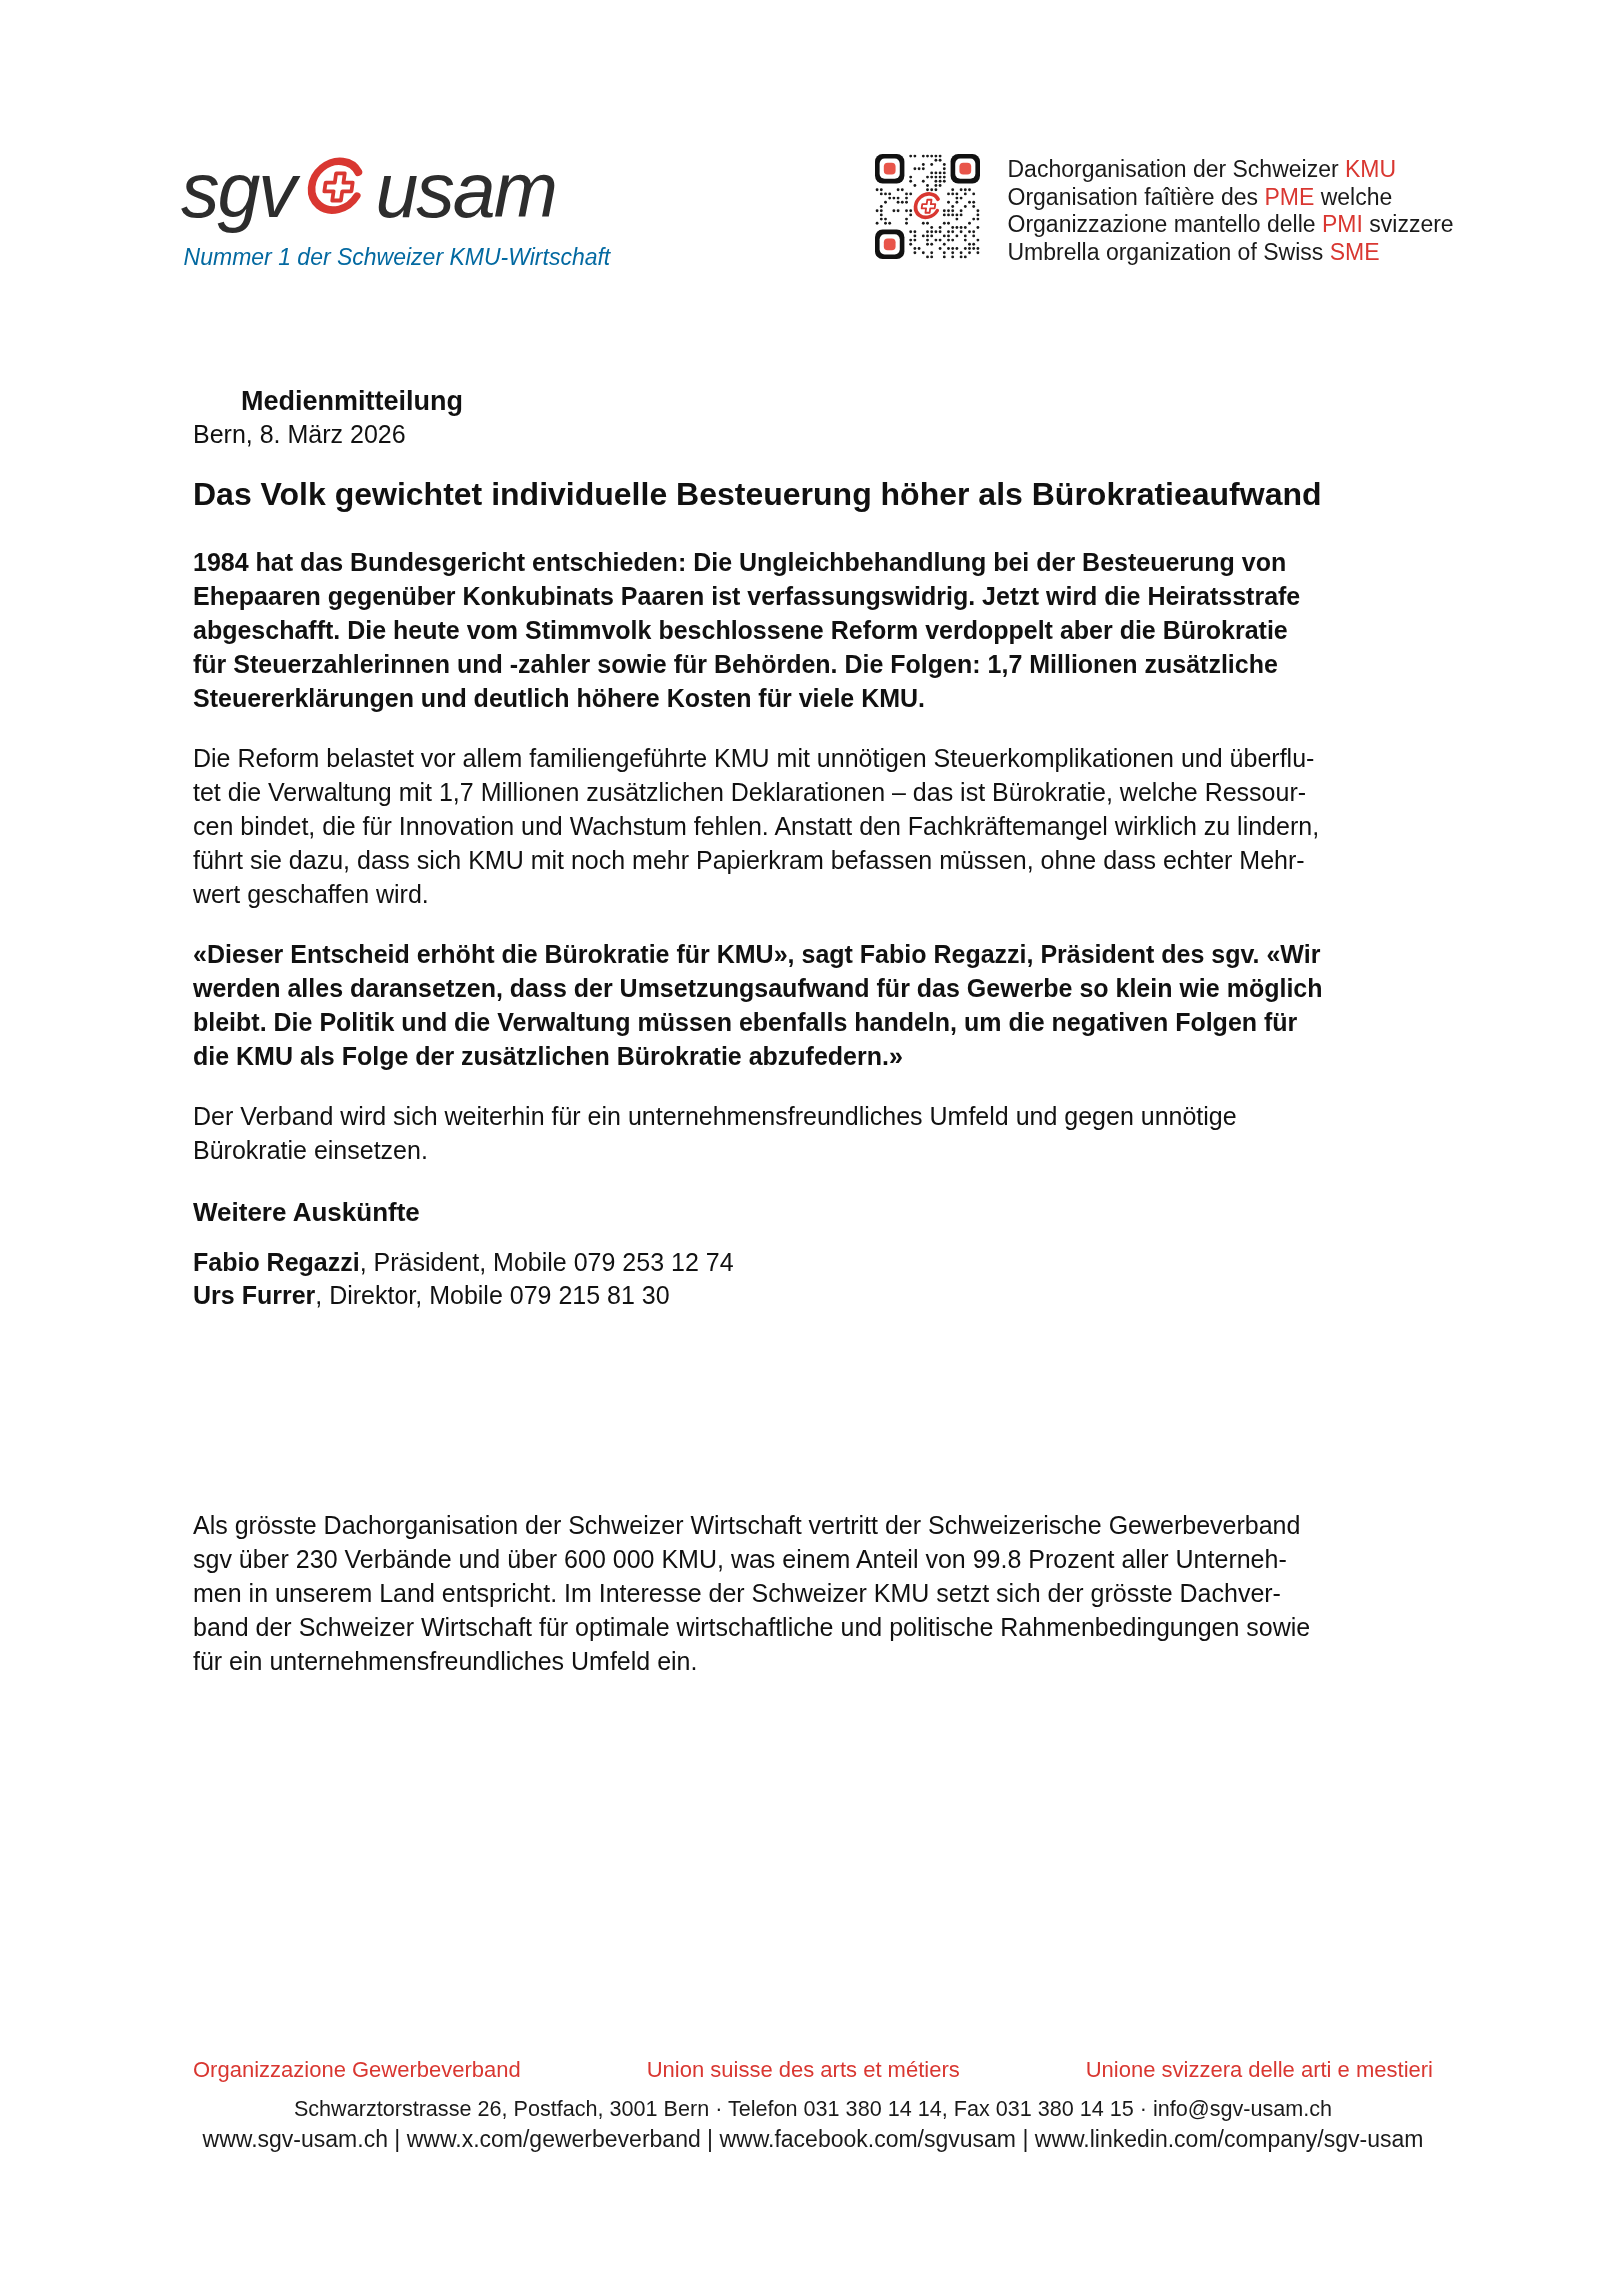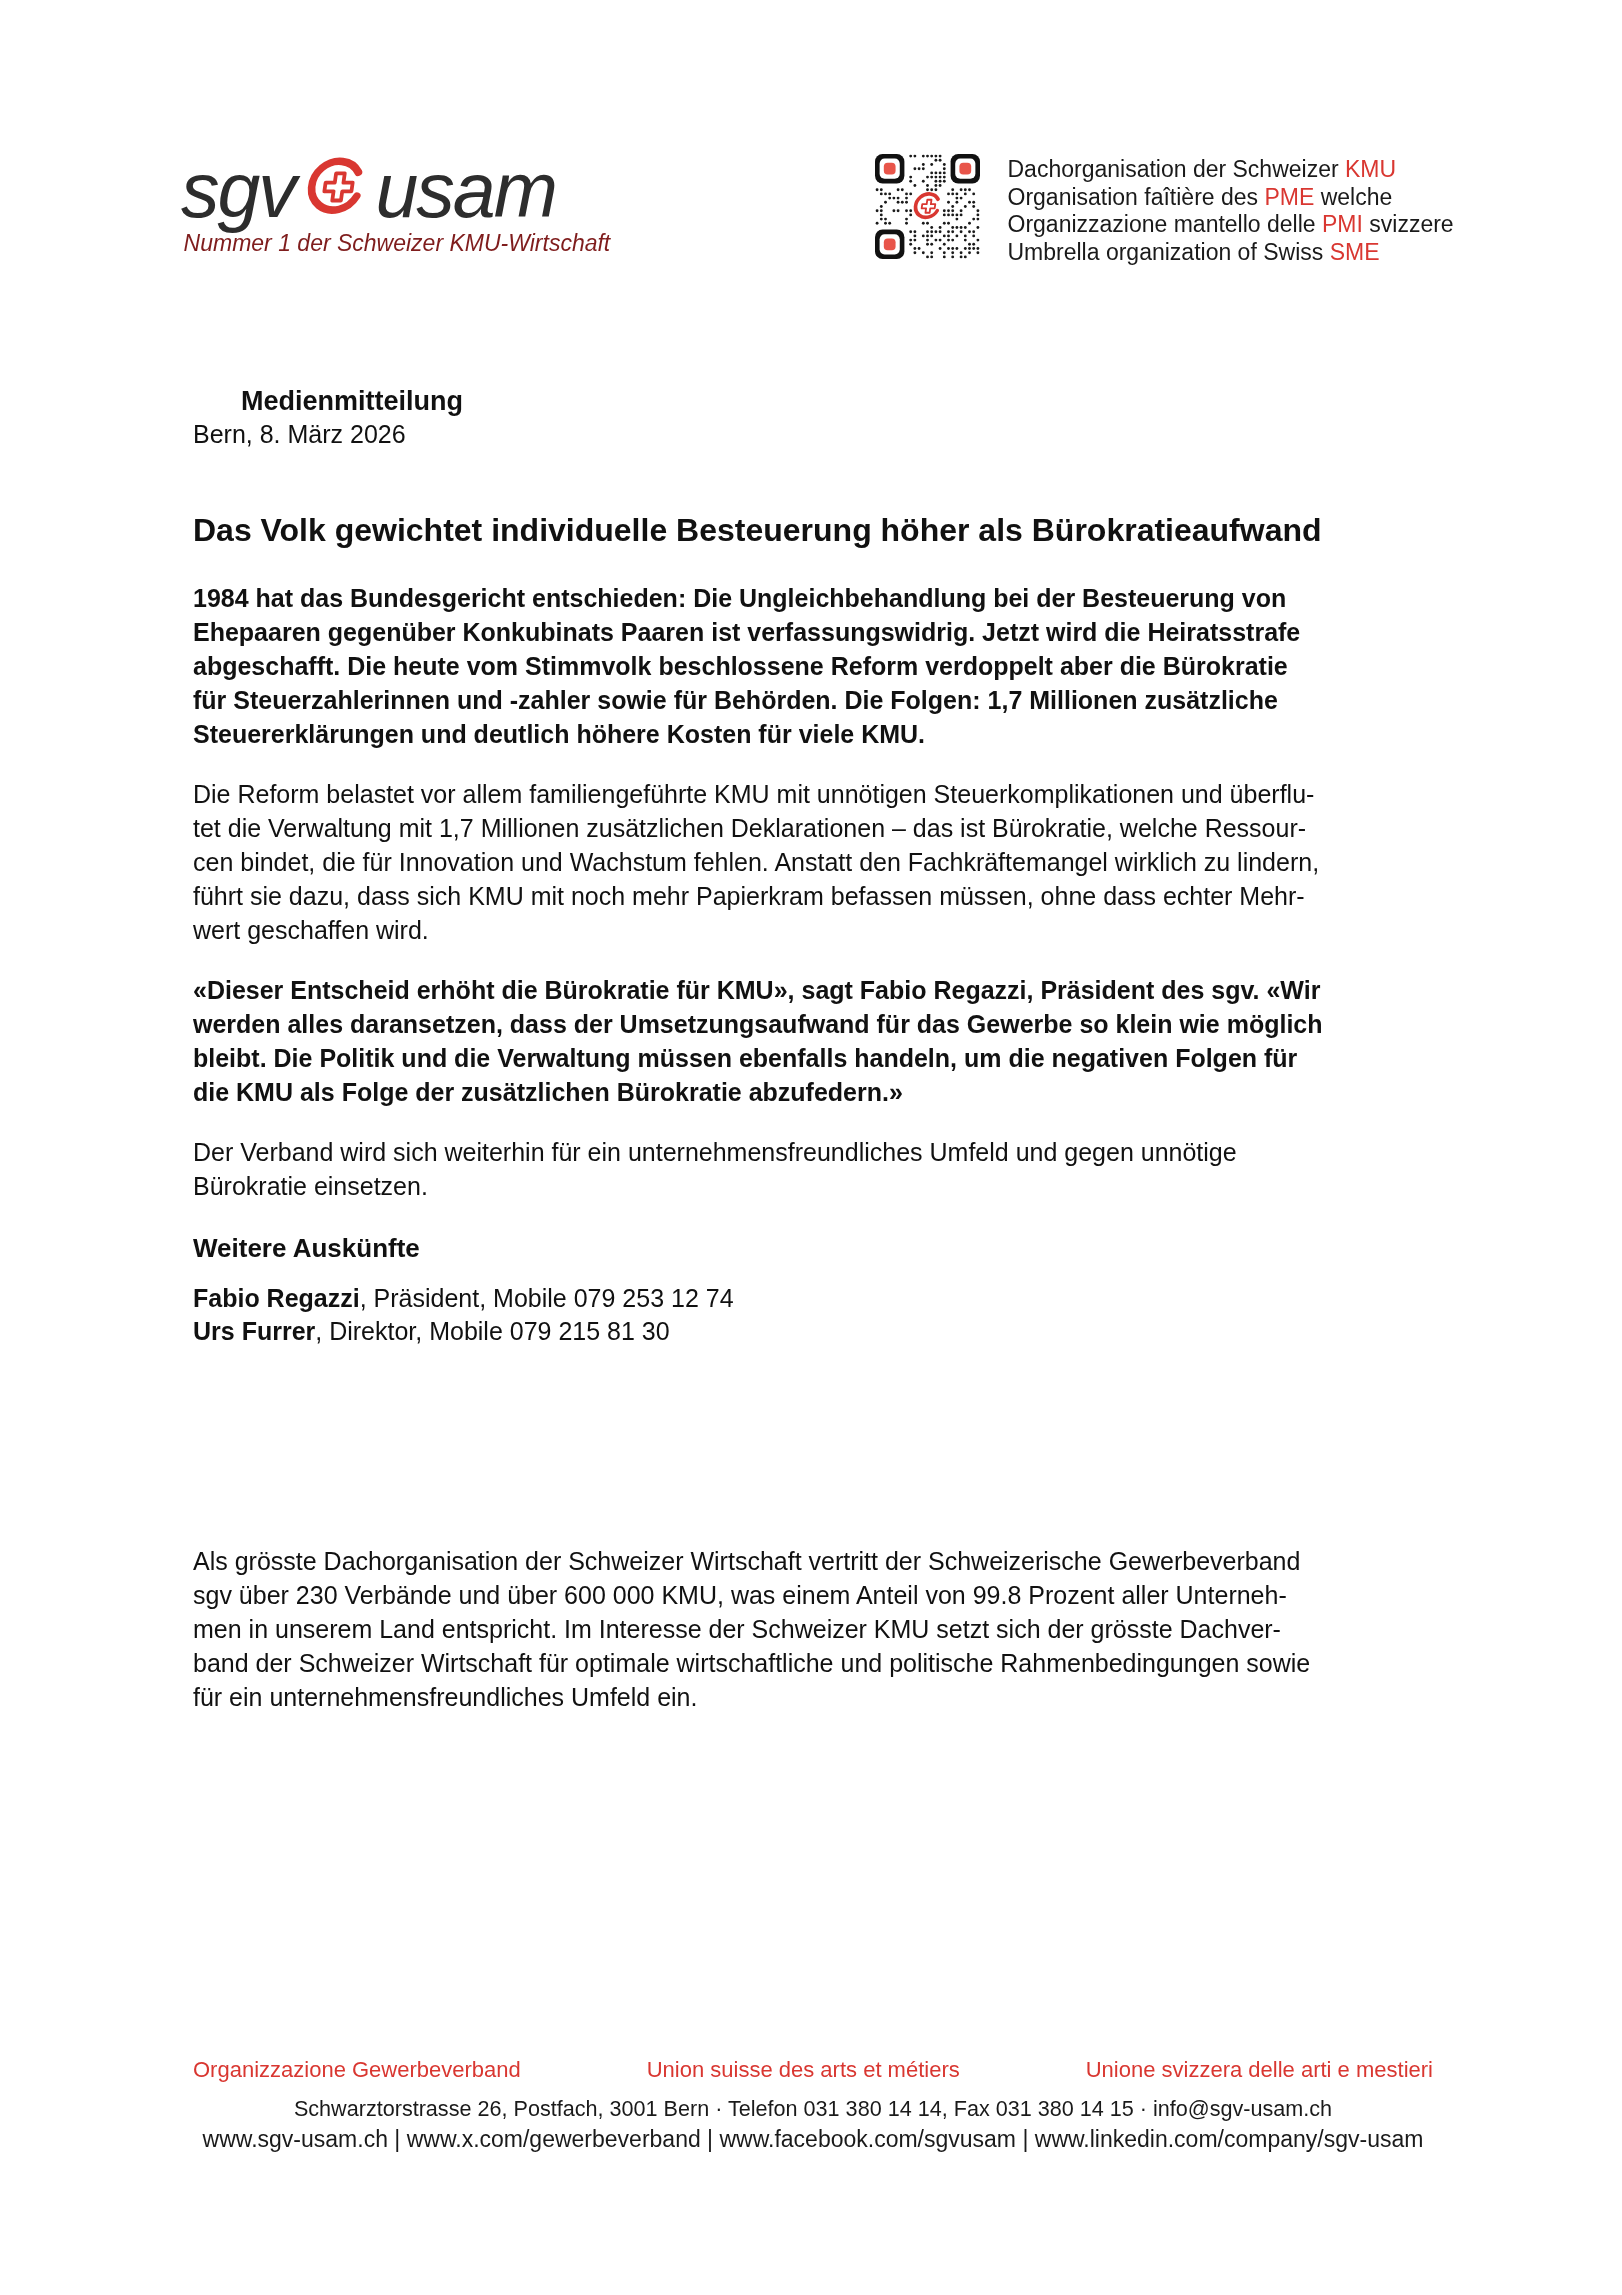--- a/index.html
+++ b/index.html
@@ -9,33 +9,33 @@
     background:#ffffff;
     font-family:"Liberation Sans","DejaVu Sans",sans-serif;
     color:#111;
     overflow:hidden;
   }
   
   .logo-block{position:absolute;left:181px;top:152px;}
   .logo-row{display:flex;align-items:center;}
   .logo-word{font-size:77px;font-style:italic;font-weight:500;color:#2d2d2d;letter-spacing:-2px;line-height:1;}
   .logo-sym{width:65px;height:65px;margin:0 6.5px 5.2px 9.2px;}
-  .logo-tagline{font-size:23px;font-style:italic;color:#7f1d1d;margin-top:1px;margin-left:2.6px;}
+  .logo-tagline{font-size:23px;font-style:italic;color:#0369a1;margin-top:15px;margin-left:2.6px;}
 
   .qr-block{position:absolute;left:875px;top:154px;display:flex;}
   .qr-svg{width:105px;height:105px;flex:0 0 auto;}
   .claims{margin-left:27.5px;margin-top:2px;}
   .claim{font-size:23px;line-height:27.5px;color:#1a1a1a;white-space:nowrap;}
   .claim .em{color:var(--accent);}
 
   
   .content{position:absolute;left:193px;top:385px;width:1247px;}
   .doc-type{font-size:27px;font-weight:bold;line-height:33px;margin-left:48px;}
   .dateline{font-size:25px;line-height:33px;}
-  .headline{font-size:32px;font-weight:bold;line-height:39px;margin-top:60px;margin-bottom:31px;}
+  .headline{font-size:32px;font-weight:bold;line-height:39px;margin-top:24px;margin-bottom:31px;}
   .para{font-size:25px;line-height:34px;white-space:pre-line;margin:0 0 26px 0;}
   .para.bold{font-weight:bold;}
   .subhead{font-size:26px;font-weight:bold;line-height:34px;margin:27.5px 0 17px 0;}
   .contact-line{font-size:25px;line-height:33px;}
   .contact-line .name{font-weight:bold;}
   .boiler{margin-top:196px;}
 
   
   .footer{position:absolute;left:193px;top:2055px;width:1240px;}
   .footer-orgs{display:flex;justify-content:space-between;color:var(--accent);font-size:22px;line-height:29px;}

